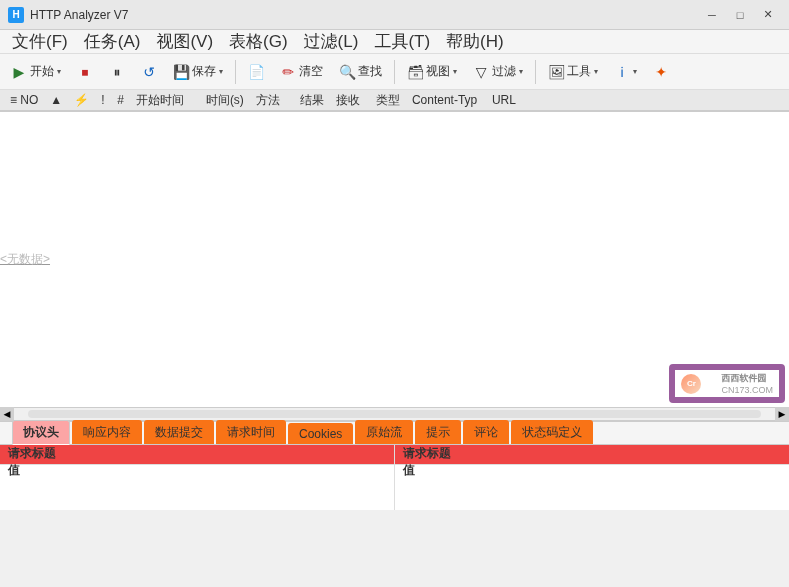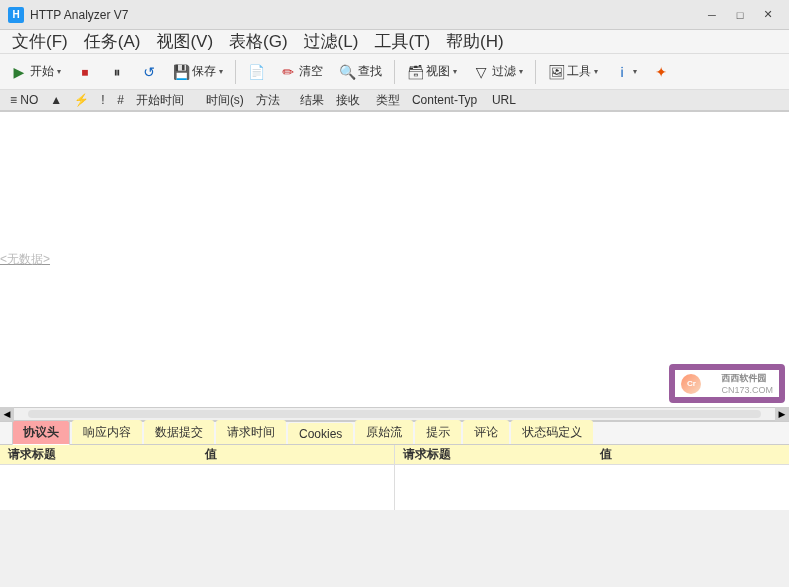--- a/index.html
+++ b/index.html
@@ -171,21 +171,21 @@
       border-bottom: 1px solid #ccc;
       border-top: 1px solid #ccc;
     }
     .tab-item {
       padding: 3px 10px;
       font-size: 12px;
       cursor: pointer;
       border: 1px solid transparent;
       border-bottom: none;
       margin-right: 2px;
-      background: #fef9c3;
+      background: #f97316;
       color: #333;
       border-radius: 3px 3px 0 0;
     }
     .tab-item.active {
       background: #fca5a5;
       border-color: #ccc;
       border-bottom: 1px solid white;
       margin-bottom: -1px;
       font-weight: bold;
       margin-left: 8px;
@@ -199,24 +199,24 @@
     }
     .bottom-left {
       flex: 1;
       border-right: 1px solid #ddd;
     }
     .bottom-right {
       flex: 1;
     }
     .panel-header {
       height: 20px;
-      background: #fef9c3;
-      display: flex;
-      align-items: center;
+      background: #ef4444;
+      display: flex;
       border-bottom: 1px solid #ddd;
+      flex-direction: column;
     }
     .panel-col {
       padding: 0 8px;
       font-size: 12px;
       color: #333;
       font-weight: bold;
     }
 
     
     .watermark {

